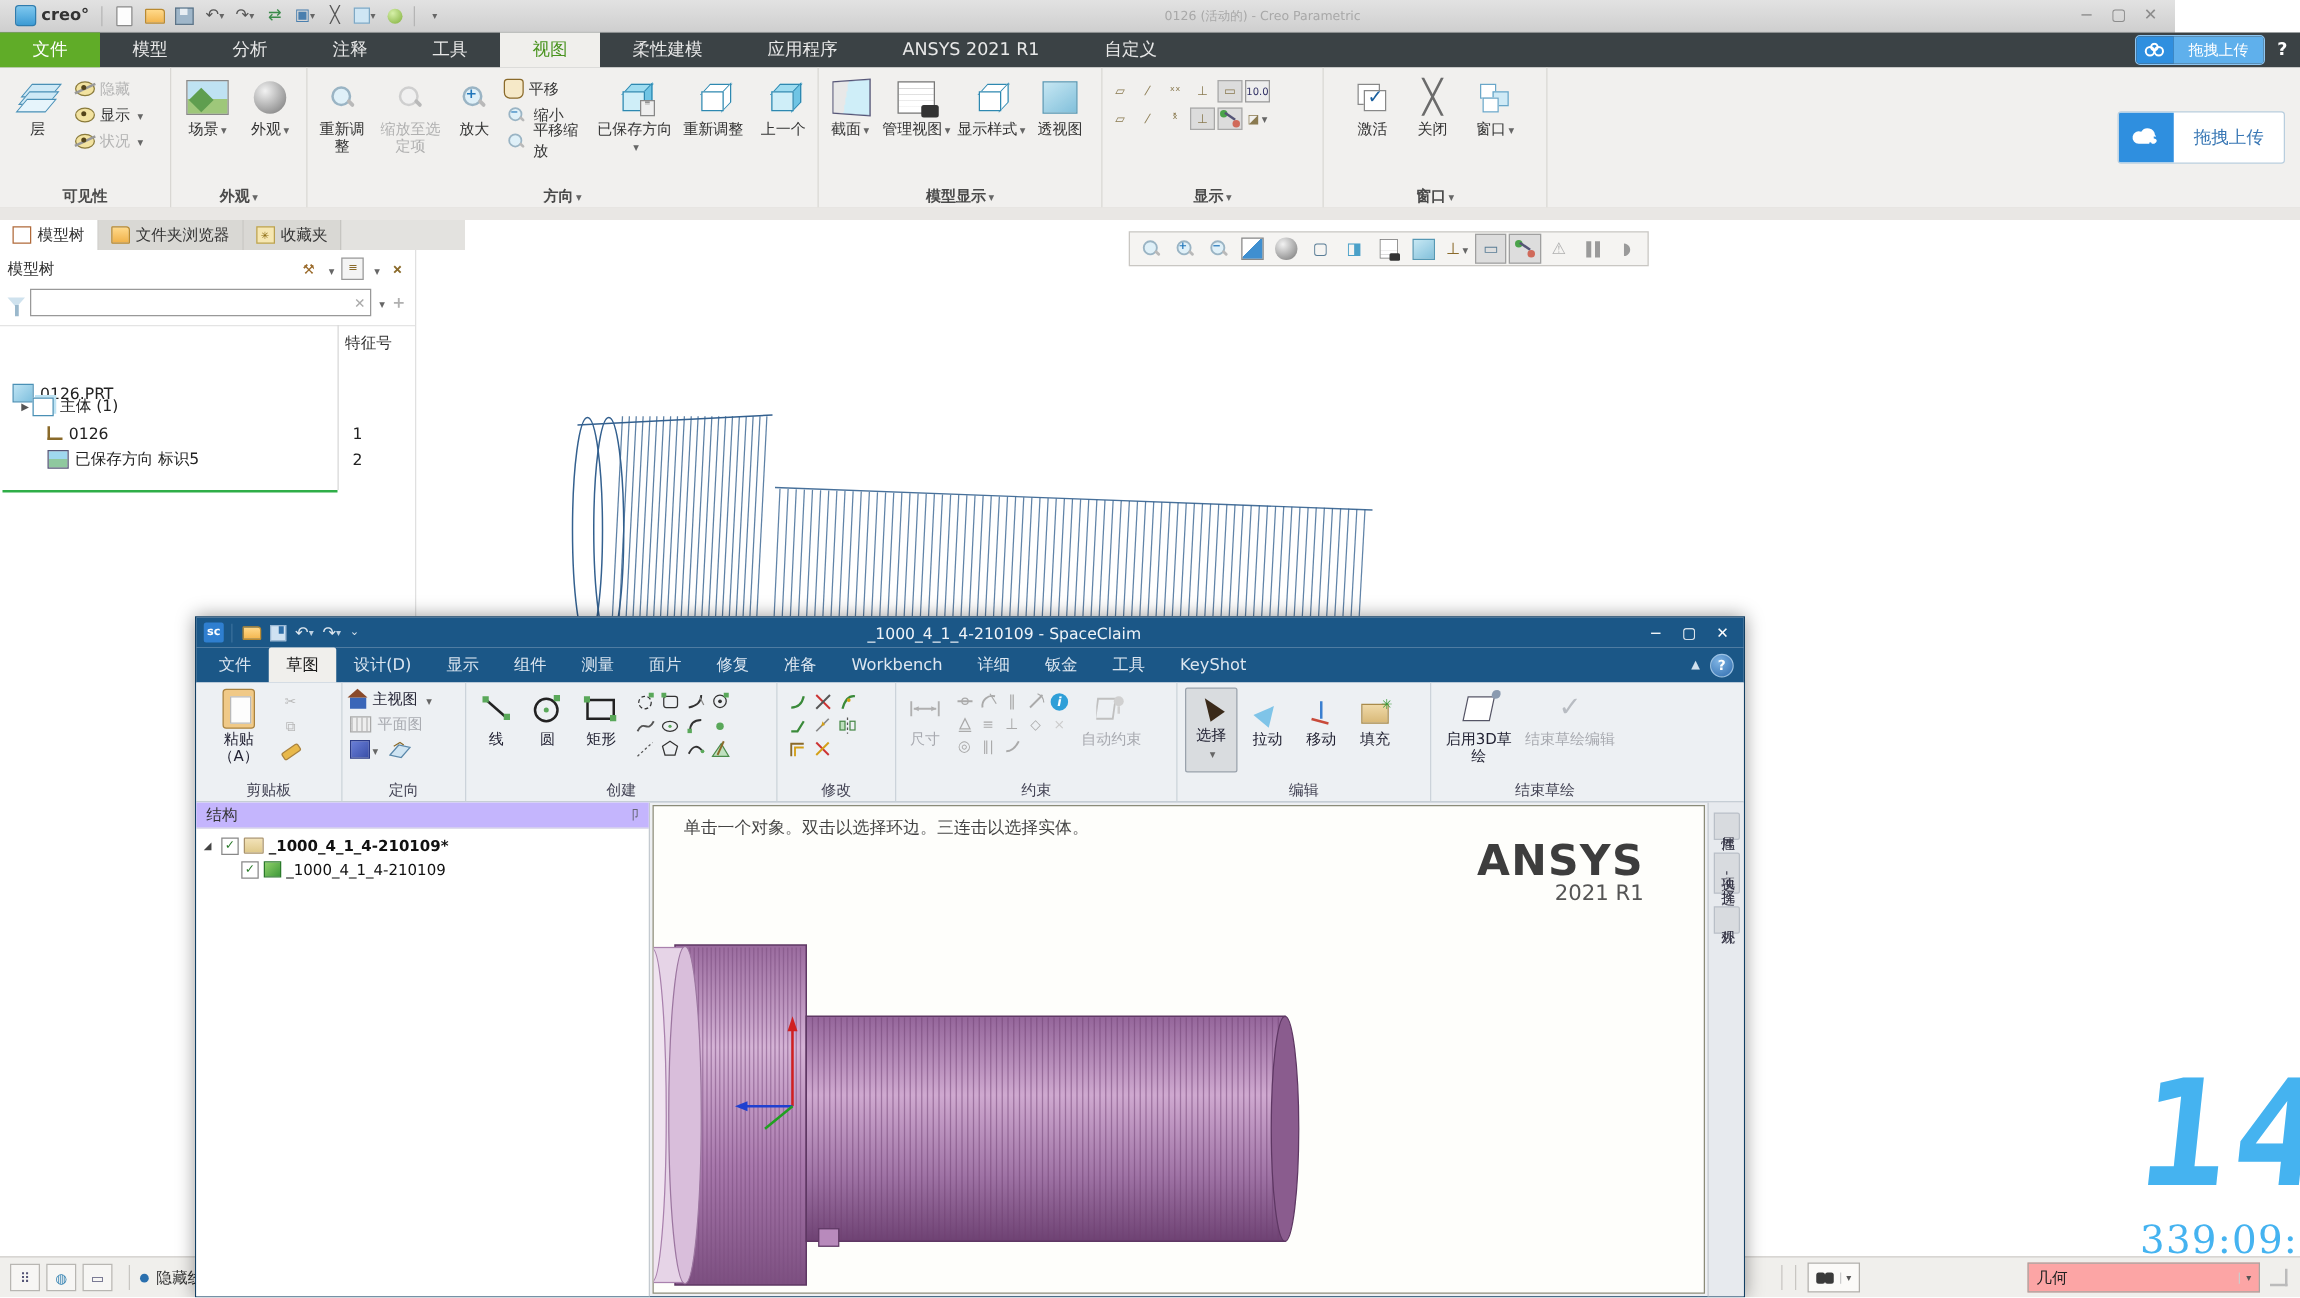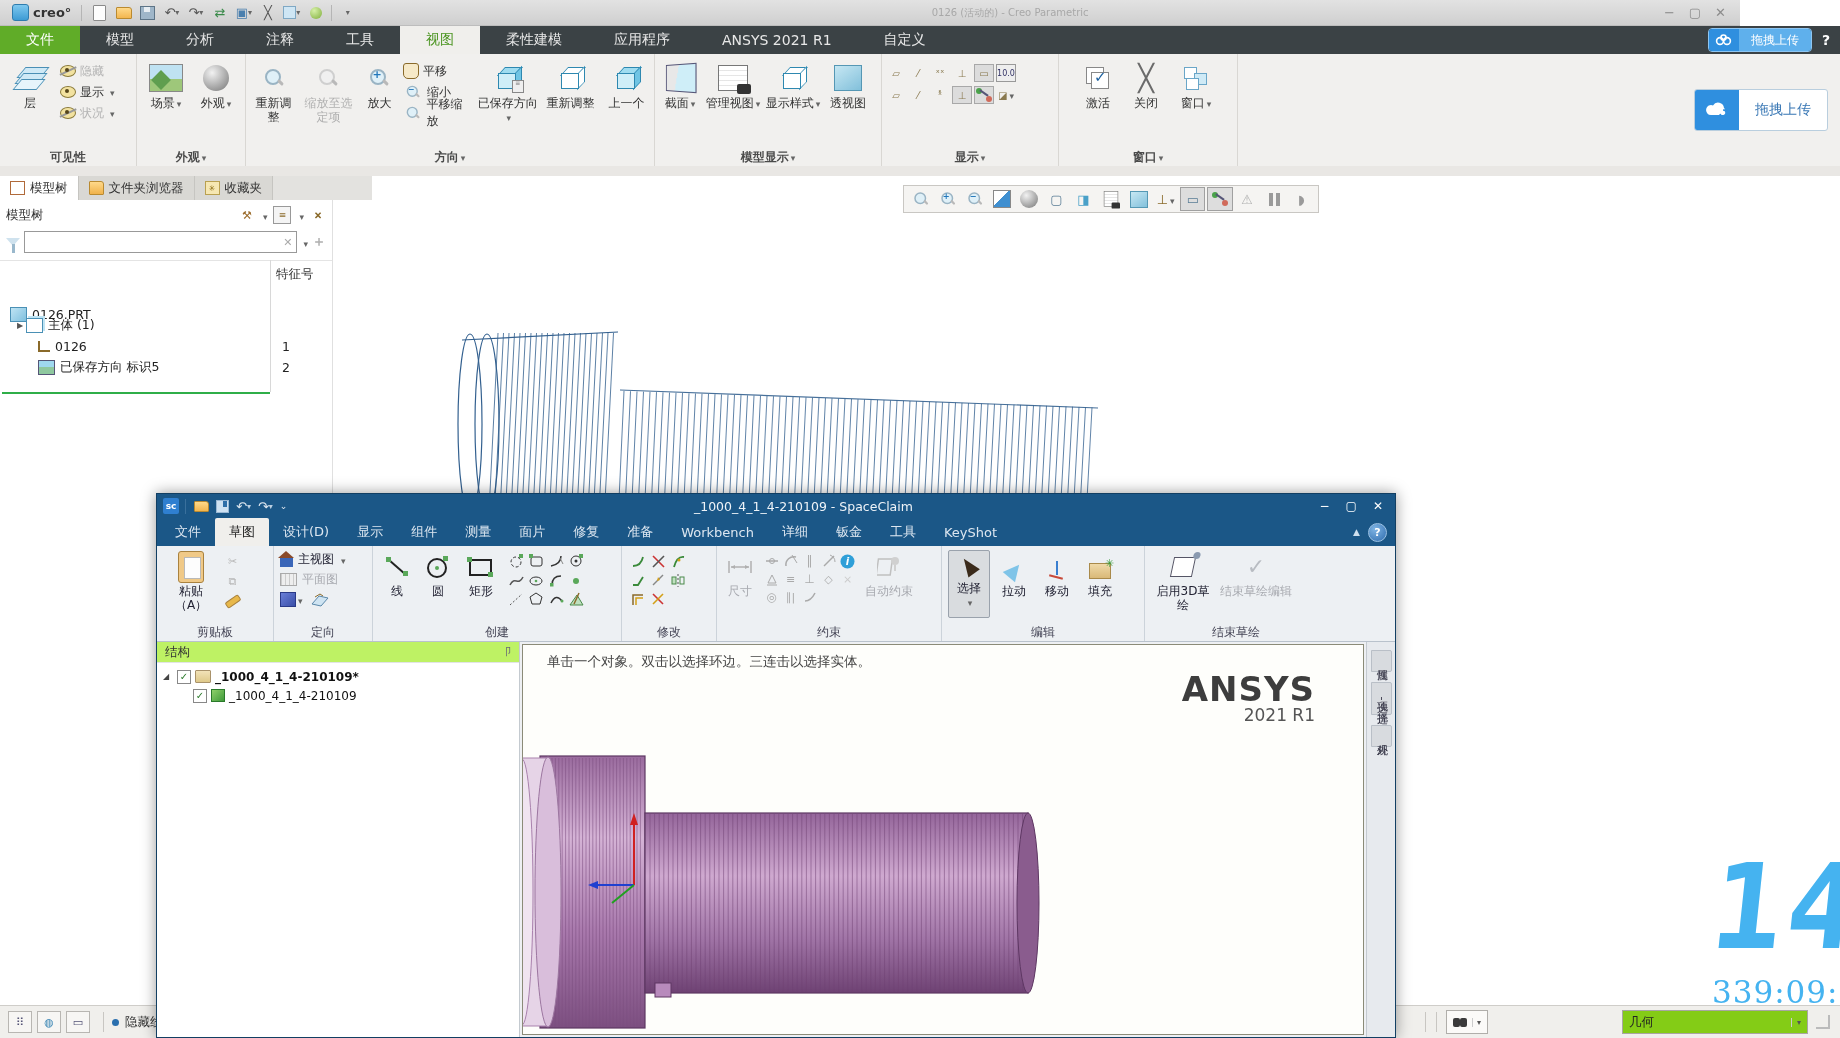--- a/index.html
+++ b/index.html
@@ -140,21 +140,21 @@
   
   #creo-statusbar{left:0;top:1005px;width:1840px;height:33px;background:#f0efec;border-top:1px solid #cfcdc9;display:flex;align-items:center;padding:0 8px;box-sizing:border-box;z-index:3;}
   .sb-ic{width:22px;height:20px;border:1px solid #b8b6b2;background:#f7f6f4;display:inline-flex;align-items:center;justify-content:center;margin-right:5px;font-size:11px;color:#557;}
   .sb-sep{width:1px;height:20px;background:#c8c6c2;margin:0 8px;}
   .sb-msg{font-size:12.5px;color:#333;display:flex;align-items:center;gap:6px;}
   .sb-dot{width:7px;height:7px;border-radius:50%;background:#2a6fae;}
   .sb-right{position:absolute;right:10px;display:flex;align-items:center;gap:8px;}
   .binoc{width:40px;height:22px;border:1px solid #b0aeaa;background:#fbfaf8;display:flex;align-items:center;justify-content:center;gap:0px;}
   .binoc .lens{width:7px;height:9px;background:#3a3a3a;border-radius:2px;}
   .binoc .car{font-size:8px;color:#555;margin-left:5px;border-left:1px solid #ccc;padding-left:4px;}
-  .sel-combo{width:172px;height:22px;border:1px solid #a8a6a2;background:#84cc16;display:flex;align-items:center;padding:0 6px;font-size:12.5px;color:#222;}
+  .sel-combo{width:172px;height:22px;border:1px solid #a8a6a2;background:#fca5a5;display:flex;align-items:center;padding:0 6px;font-size:12.5px;color:#222;}
   .sel-combo .car{margin-left:auto;font-size:8px;color:#555;border-left:1px solid #ccc;padding-left:5px;}
   .grip{width:12px;height:12px;border-right:2px solid #bbb;border-bottom:2px solid #bbb;transform:rotate(0deg);}
 
   
   #timer{left:1712px;top:848px;width:140px;height:190px;z-index:4;color:#45b3f0;pointer-events:none;}
   #timer .digits{font-family:"DejaVu Sans Mono","Liberation Mono",monospace;font-size:118px;font-weight:bold;transform:skewX(-6deg);letter-spacing:4px;line-height:118px;}
   #timer .clock{font-family:"DejaVu Serif","Liberation Serif",serif;font-size:31px;letter-spacing:1px;white-space:nowrap;margin-top:8px;}
 
   
   #spaceclaim{left:156px;top:493px;width:1240px;height:545px;background:#eef0f3;border:1px solid #123f63;box-shadow:0 0 14px rgba(0,0,0,.4);z-index:10;display:flex;flex-direction:column;box-sizing:border-box;}
@@ -200,21 +200,21 @@
   .move-ic{position:relative;width:20px;height:20px;}
   .move-ic::before{content:"";position:absolute;left:9px;top:0;width:2px;height:14px;background:#3a7fd0;}
   .move-ic::after{content:"";position:absolute;left:2px;bottom:3px;width:14px;height:2px;background:#c84a3a;transform:rotate(15deg);}
   .fill-ic{width:20px;height:14px;background:linear-gradient(#efd9a8,#d9b978);border:1px solid #a98a4a;position:relative;}
   .fill-ic::after{content:"";position:absolute;right:-4px;top:-7px;color:#3a9a3a;font-size:11px;content:"✳";}
   .sketch3d-ic{width:20px;height:18px;border:1.5px solid #556;background:#fff;transform:skewX(-12deg);position:relative;}
   .sketch3d-ic::after{content:"";position:absolute;right:-5px;top:-6px;width:7px;height:7px;border-radius:50%;background:#8a9ab0;}
   .check-gray{color:#b8bcc2;font-size:22px;}
   #sc-main{flex:1;display:flex;min-height:0;}
   #sc-structure{width:362px;background:#fff;border-right:1px solid #c4cad0;position:relative;}
-  .st-header{height:20px;display:flex;align-items:center;padding:0 8px;font-size:12.5px;color:#333;background:#bef264;border-bottom:1px solid #e2e4e6;}
+  .st-header{height:20px;display:flex;align-items:center;padding:0 8px;font-size:12.5px;color:#333;background:#c4b5fd;border-bottom:1px solid #e2e4e6;}
   .st-pin{margin-left:auto;color:#667;font-size:10px;}
   .strow{display:flex;align-items:center;height:19px;font-size:12px;color:#111;gap:4px;padding-left:6px;}
   .strow.bold{font-weight:bold;}
   .st-exp{font-size:8px;color:#444;width:10px;}
   .chk{width:12px;height:12px;border:1px solid #888;background:#fff;display:inline-flex;align-items:center;justify-content:center;font-size:10px;color:#2a7a2a;flex:none;}
   .doc-ic{width:14px;height:11px;background:linear-gradient(#f2e2b8,#dfc98a);border:1px solid #a9926a;border-radius:1px;}
   .gcube-ic{width:12px;height:11px;background:linear-gradient(135deg,#8fd06a,#3f9a3a);border:1px solid #2a7a2a;}
   #sc-canvas{flex:1;position:relative;margin:2px;border:1px solid #8b8b78;background:#fefefb;overflow:hidden;}
   .sc-hint{position:absolute;left:24px;top:8px;font-size:13.5px;color:#444;}
   .ansys-logo{position:absolute;right:48px;top:28px;text-align:right;color:#3d3d3d;}

